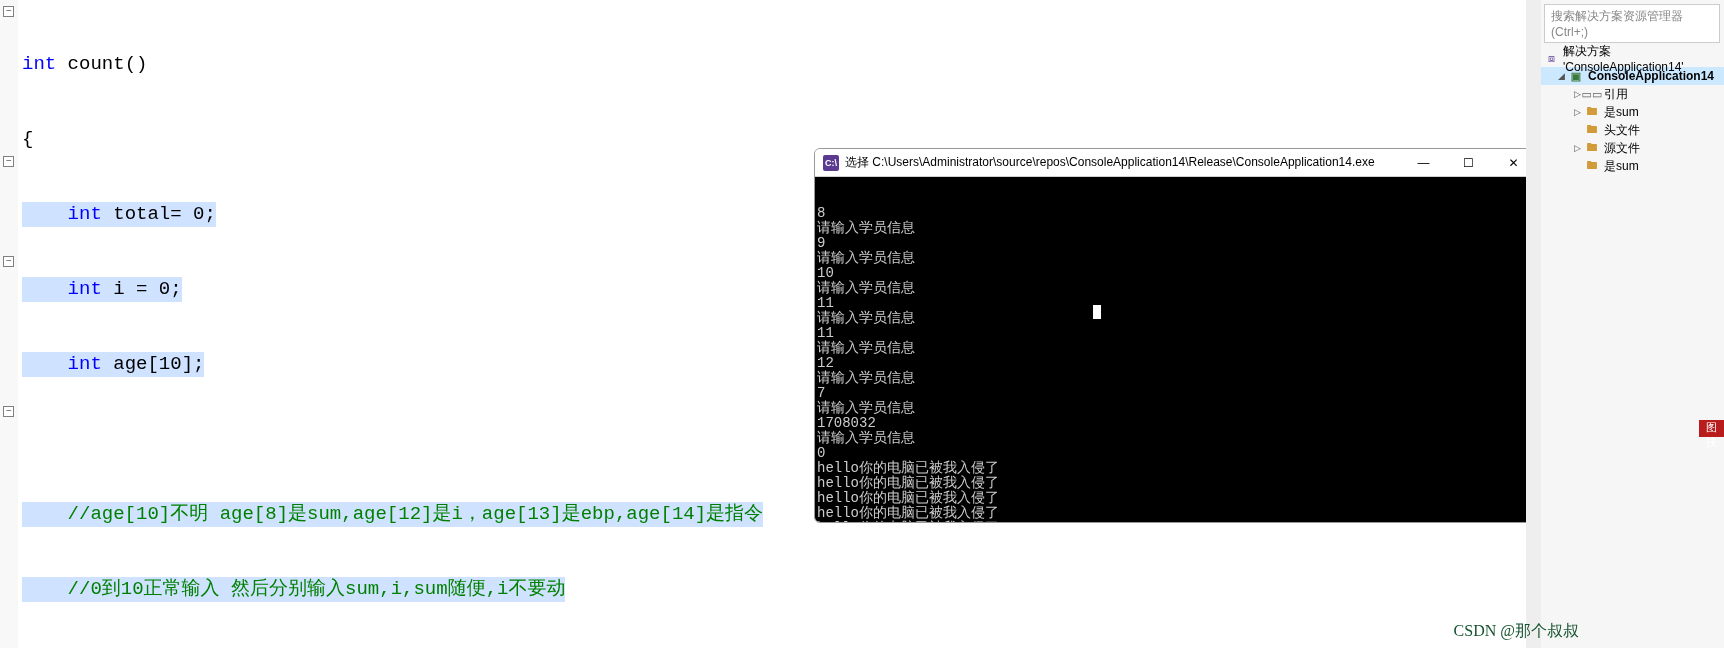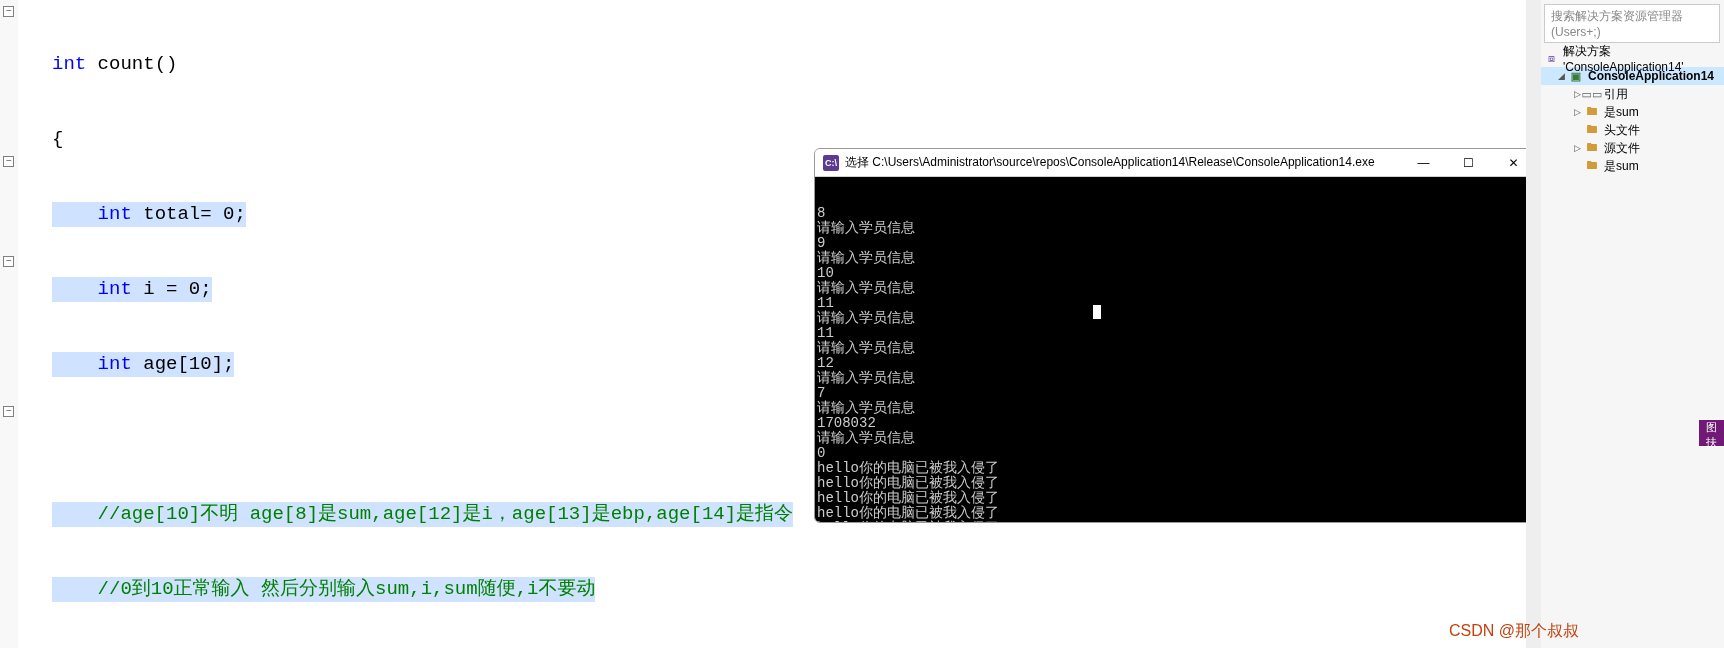--- a/index.html
+++ b/index.html
@@ -11,21 +11,21 @@
     background: linear-gradient(to right, #f8f8f8 0, #f8f8f8 18px, #fff 18px);
     font-size: 19px; line-height: 25px; padding-top: 2px;
   }
   .gutter { position: absolute; left: 0; top: 0; width: 18px; height: 100%; }
   .fold {
     position: absolute; left: 3px; width: 11px; height: 11px;
     border: 1px solid #808080; background: #fff; font-size: 10px; line-height: 9px;
     text-align: center; color: #555; cursor: pointer;
   }
   .code { padding-left: 22px; white-space: pre; }
-  .line { height: 25px; margin-left: 30px; }
+  .line { height: 25px; }
   .hl { background: #cfe2ff; display: inline-block; }
   .ty { color: #0000ff; }
   .cmt { color: #008000; }
 
   
   .console {
     position: absolute; left: 814px; top: 148px; width: 723px; height: 375px;
     background: #f0f0f0; border: 1px solid #999; border-radius: 6px; overflow: hidden;
     font-family: "Microsoft YaHei", Arial, sans-serif;
   }
@@ -67,29 +67,29 @@
   .arrow { width: 10px; font-size: 9px; color: #555; }
   .node-icon { width: 16px; height: 14px; margin-right: 4px; display: flex; align-items: center; justify-content: center; font-size: 11px; }
   .sln { color: #5b3a92; }
   .proj { color: #3c7a3c; font-weight: bold; }
   .ref { color: #666; }
   .folder { color: #d29b3a; }
 
   .bold { font-weight: bold; }
 
   .mini-panel {
-    position: absolute; right: 0; top: 420px; width: 25px; height: 26px;
-    background: #701a75; color: #fff; font-size: 11px; text-align: center;
+    position: absolute; right: 0; top: 420px; width: 25px; height: 17px;
+    background: #b91c1c; color: #fff; font-size: 11px; text-align: center;
   }
 
   .scrollbar { position: absolute; right: 183px; top: 0; width: 15px; height: 648px; background: #eee; }
 
   .watermark {
-    position: absolute; right: 145px; bottom: 6px; color: #c2410c;
-    font-size: 16px; font-family: Liberation Sans, sans-serif;
+    position: absolute; right: 145px; bottom: 6px; color: #14532d;
+    font-size: 16px; font-family: Liberation Serif, serif;
   }
 </style>
 </head>
 <body>
 
 <div class="editor">
   <div class="gutter">
     <div class="fold" style="top:6px">−</div>
     <div class="fold" style="top:156px">−</div>
     <div class="fold" style="top:256px">−</div>
@@ -152,21 +152,21 @@
 <span>hello你的电脑已被我入侵了</span>
 <span>hello你的电脑已被我入侵了</span>
 <span>hello你的电脑已被我入侵了</span>
 <span>hello你的电脑已被我入侵了</span>
 <span>hello你的电脑已被我入侵了</span>
 <div class="cursor-block" style="left:278px; top:128px"></div>
   </div>
 </div>
 
 <div class="solexp">
-  <div class="searchbox">搜索解决方案资源管理器(Users+;)</div>
+  <div class="searchbox">搜索解决方案资源管理器(Ctrl+;)</div>
   <div class="tree">
     <div class="tree-item">
       <span class="node-icon sln">⧈</span>
       <span>解决方案 'ConsoleApplication14'</span>
     </div>
     <div class="tree-item indent1 sel">
       <span class="arrow">◢</span>
       <span class="node-icon proj">▣</span>
       <span class="bold">ConsoleApplication14</span>
     </div>

